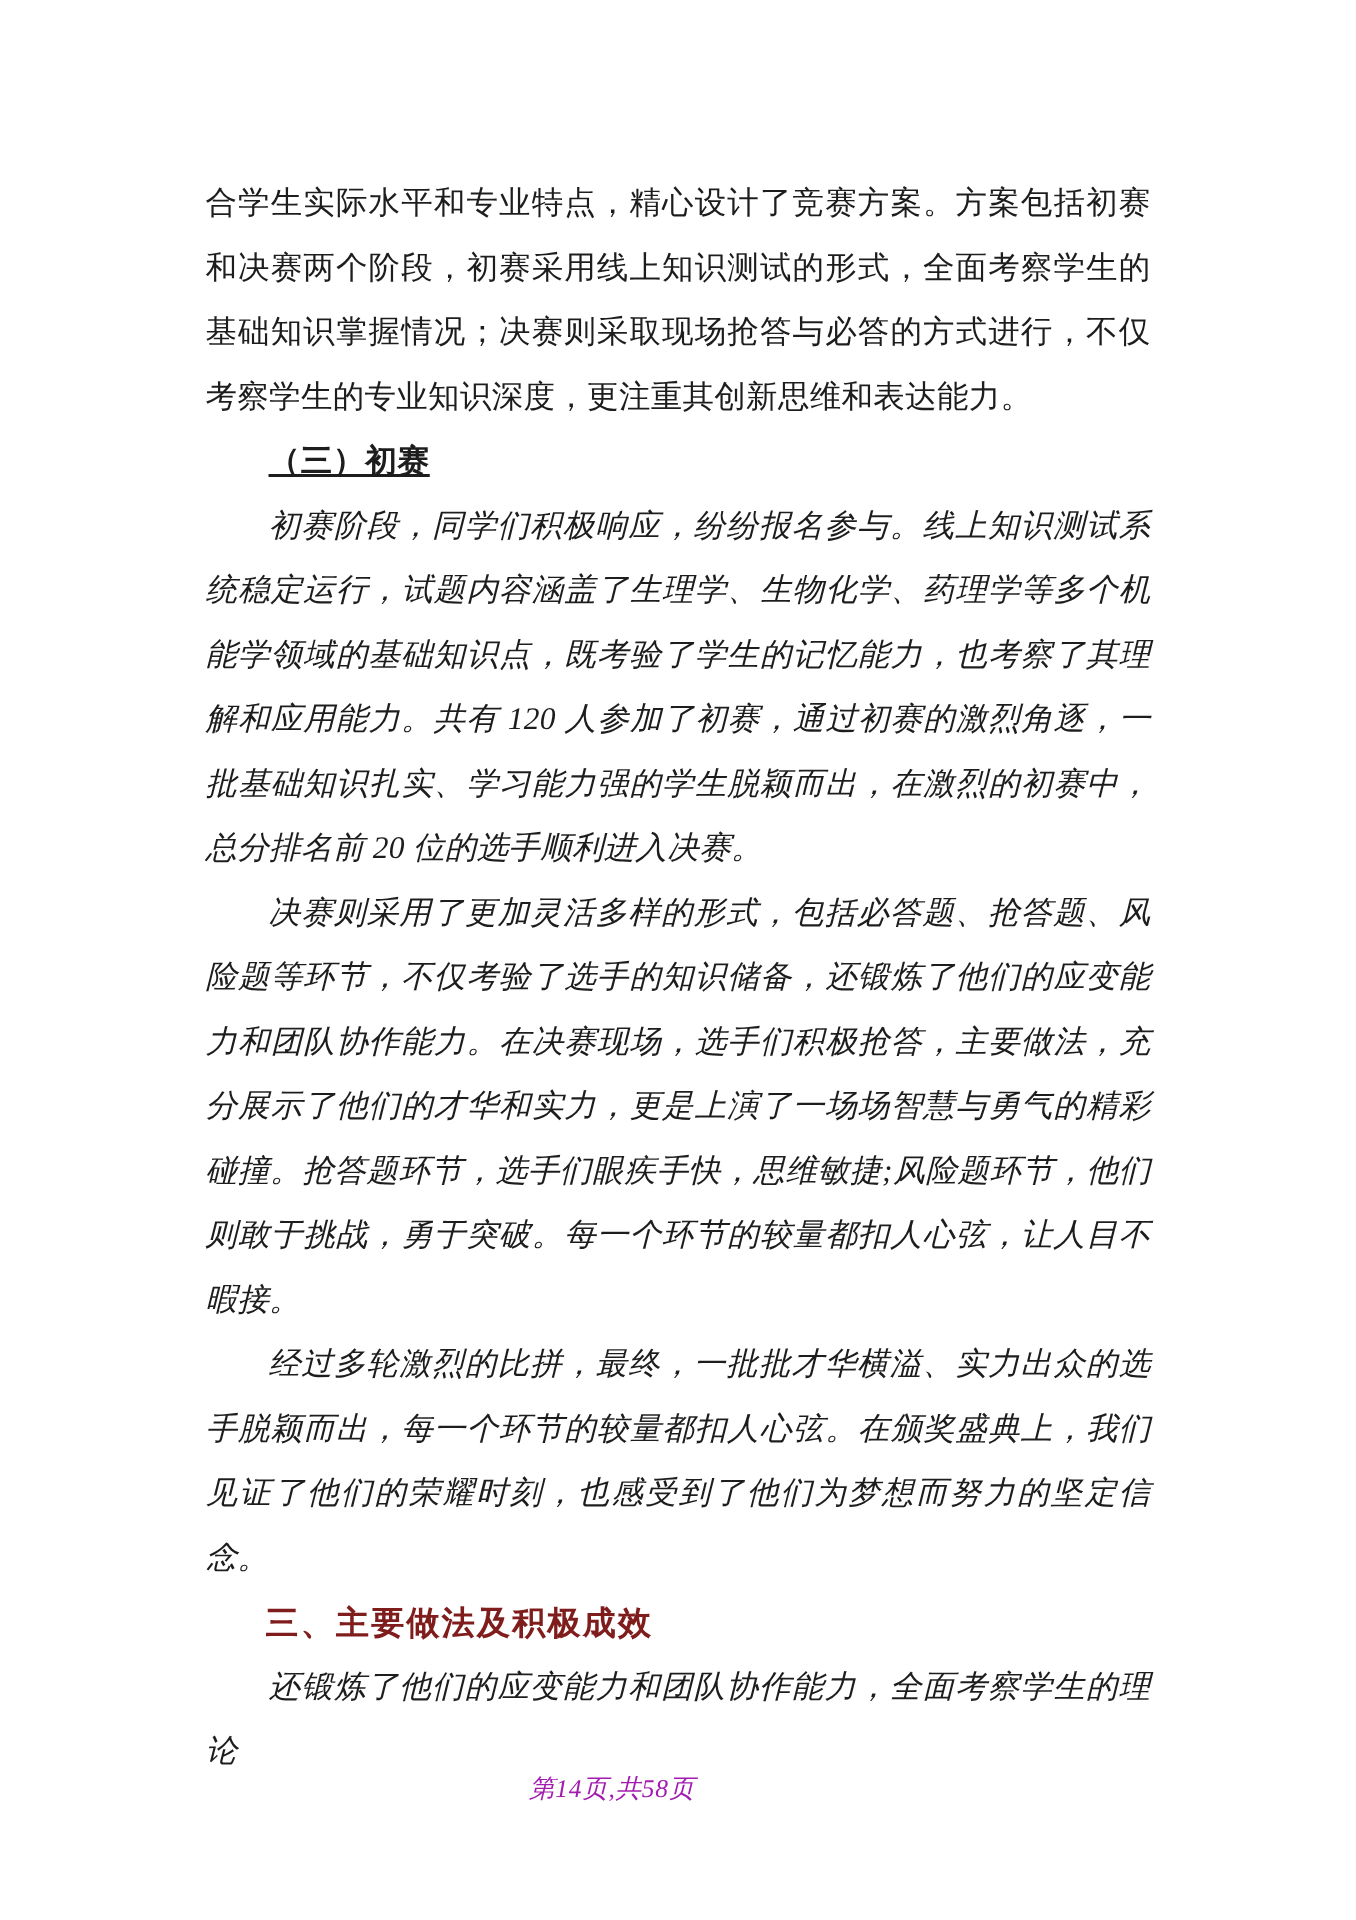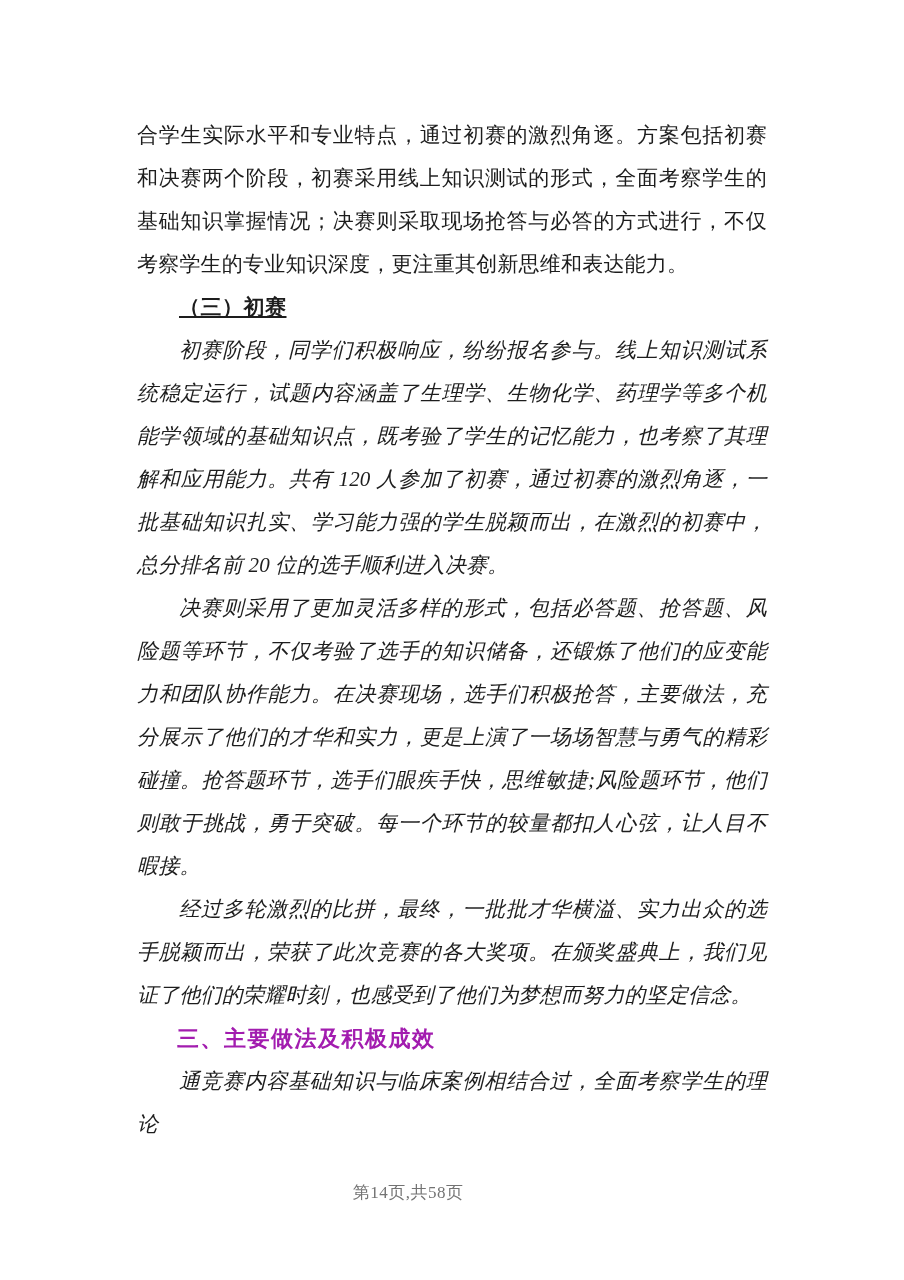--- a/index.html
+++ b/index.html
@@ -44,41 +44,42 @@
     text-decoration: underline;
   }
   .mainheading {
     margin: 0;
     font-size: 22px;
     line-height: 43px;
     font-weight: bold;
     text-indent: 40px;
     letter-spacing: 1.5px;
     font-family: "Liberation Sans", "DejaVu Sans", sans-serif;
-    color: #a21caf;
+    color: #7f1d1d;
   }
   .footer {
     position: absolute;
     left: 0;
     top: 1182px;
     width: 816px;
     text-align: center;
     font-size: 17px;
     line-height: 22px;
-    color: #737373;
+    color: #a21caf;
     letter-spacing: 0.5px;
+    font-style: italic;
   }
 </style>
 </head>
 <body>
 
 <div class="page">
   <div class="content">
-    <p class="para">合学生实际水平和专业特点，通过初赛的激烈角逐。方案包括初赛和决赛两个阶段，初赛采用线上知识测试的形式，全面考察学生的基础知识掌握情况；决赛则采取现场抢答与必答的方式进行，不仅考察学生的专业知识深度，更注重其创新思维和表达能力。</p>
+    <p class="para">合学生实际水平和专业特点，精心设计了竞赛方案。方案包括初赛和决赛两个阶段，初赛采用线上知识测试的形式，全面考察学生的基础知识掌握情况；决赛则采取现场抢答与必答的方式进行，不仅考察学生的专业知识深度，更注重其创新思维和表达能力。</p>
     <p class="subheading">（三）初赛</p>
     <p class="para indent">初赛阶段，同学们积极响应，纷纷报名参与。线上知识测试系统稳定运行，试题内容涵盖了生理学、生物化学、药理学等多个机能学领域的基础知识点，既考验了学生的记忆能力，也考察了其理解和应用能力。共有 120 人参加了初赛，通过初赛的激烈角逐，一批基础知识扎实、学习能力强的学生脱颖而出，在激烈的初赛中，总分排名前 20 位的选手顺利进入决赛。</p>
     <p class="para indent">决赛则采用了更加灵活多样的形式，包括必答题、抢答题、风险题等环节，不仅考验了选手的知识储备，还锻炼了他们的应变能力和团队协作能力。在决赛现场，选手们积极抢答，主要做法，充分展示了他们的才华和实力，更是上演了一场场智慧与勇气的精彩碰撞。抢答题环节，选手们眼疾手快，思维敏捷;风险题环节，他们则敢于挑战，勇于突破。每一个环节的较量都扣人心弦，让人目不暇接。</p>
-    <p class="para indent">经过多轮激烈的比拼，最终，一批批才华横溢、实力出众的选手脱颖而出，荣获了此次竞赛的各大奖项。在颁奖盛典上，我们见证了他们的荣耀时刻，也感受到了他们为梦想而努力的坚定信念。</p>
+    <p class="para indent">经过多轮激烈的比拼，最终，一批批才华横溢、实力出众的选手脱颖而出，每一个环节的较量都扣人心弦。在颁奖盛典上，我们见证了他们的荣耀时刻，也感受到了他们为梦想而努力的坚定信念。</p>
     <p class="mainheading">三、主要做法及积极成效</p>
-    <p class="para indent">通竞赛内容基础知识与临床案例相结合过，全面考察学生的理论</p>
+    <p class="para indent">还锻炼了他们的应变能力和团队协作能力，全面考察学生的理论</p>
   </div>
   <div class="footer">第14页,共58页</div>
 </div>
 
 </body></html>

